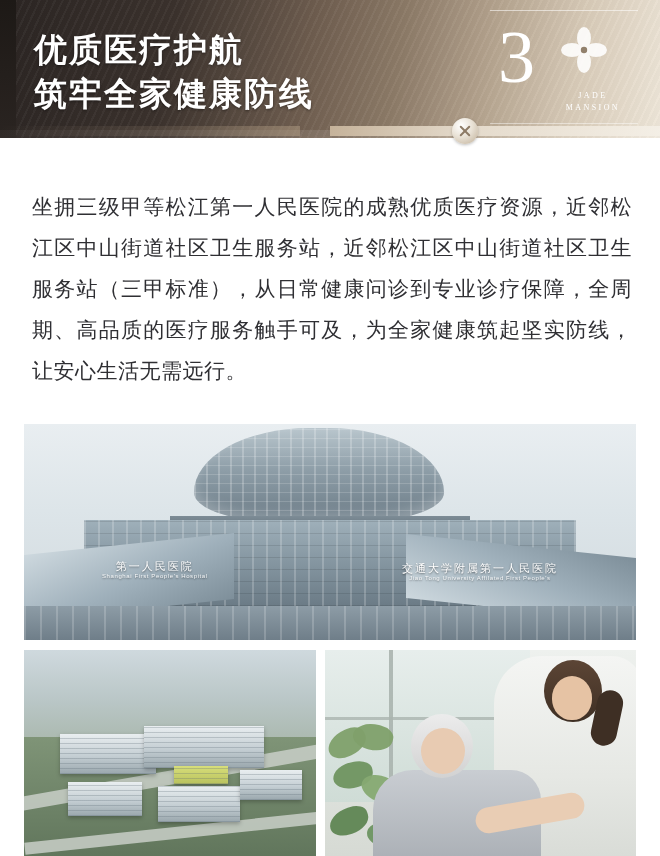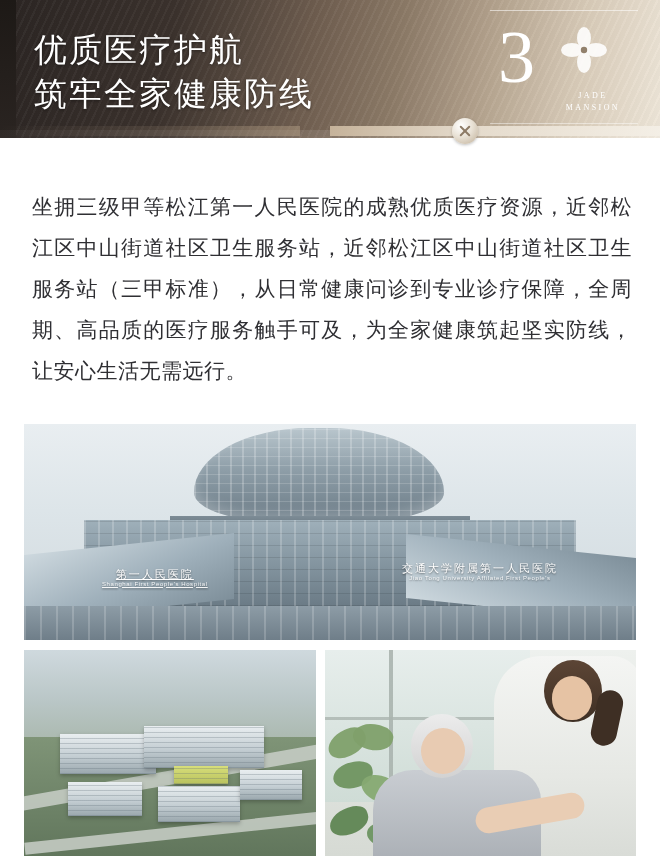--- a/index.html
+++ b/index.html
@@ -55,21 +55,21 @@
     background:
       repeating-linear-gradient(115deg, rgba(255,255,255,0.035) 0px, rgba(255,255,255,0.035) 2px, rgba(0,0,0,0.02) 2px, rgba(0,0,0,0.02) 7px);
     pointer-events: none;
   }
   .header-title {
     position: absolute;
     left: 34px;
     top: 28px;
     color: #ffffff;
     font-size: 33px;
-    font-weight: normal;
+    font-weight: bold;
     line-height: 44px;
     letter-spacing: 2px;
     text-shadow: 0 1px 3px rgba(0,0,0,.45);
     z-index: 4;
   }
   .header-title div { white-space: nowrap; }
 
   
   .logo-block {
     position: absolute;
@@ -410,21 +410,21 @@
 
 <div class="figure-main">
   <div class="sky"></div>
   <div class="dome"></div>
   <div class="dome-base"></div>
   <div class="tower"></div>
   <div class="canopy-left"></div>
   <div class="canopy-right"></div>
   <div class="podium"></div>
 
-  <div class="caption-plate" style="left:78px; top:144px;text-decoration:underline;">
+  <div class="caption-plate" style="left:78px; top:136px;">
     <div class="caption-cn">第一人民医院</div>
     <div class="caption-en">Shanghai First People's Hospital</div>
   </div>
   <div class="caption-plate" style="left:378px; top:138px;">
     <div class="caption-cn">交通大学附属第一人民医院</div>
     <div class="caption-en">Jiao Tong University Affilated First People's</div>
   </div>
 </div>
 
 <div class="figure-row">

